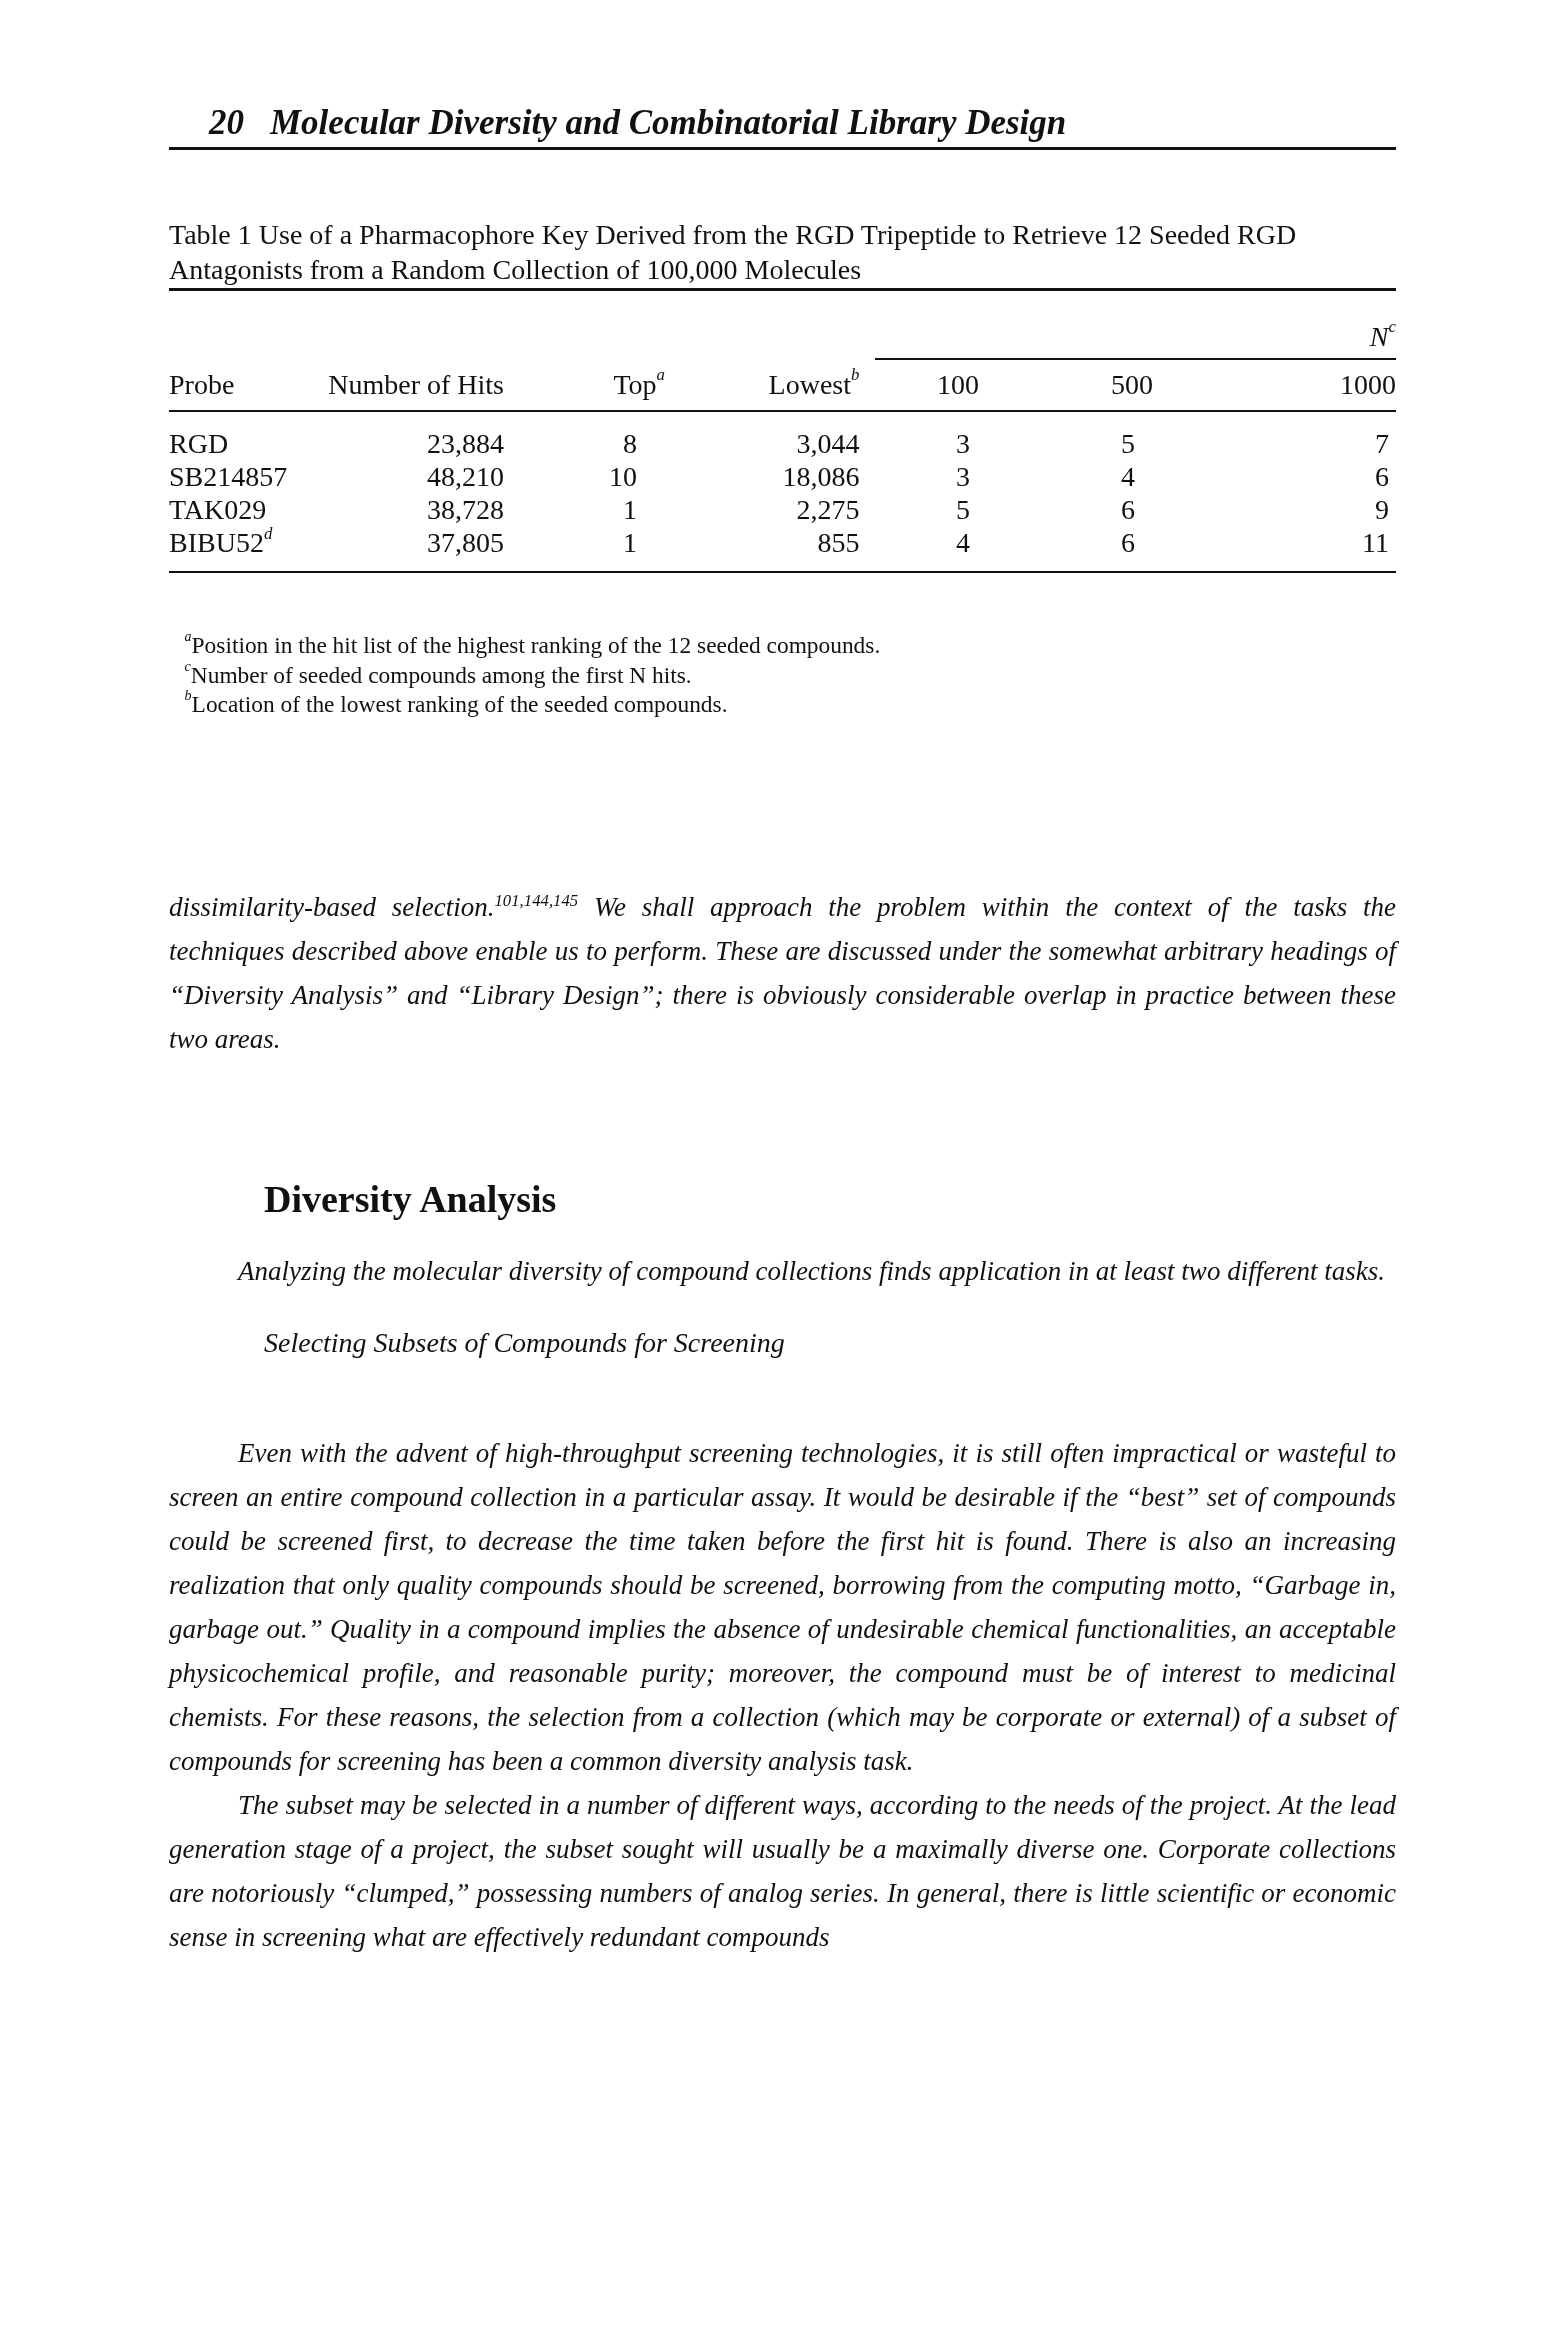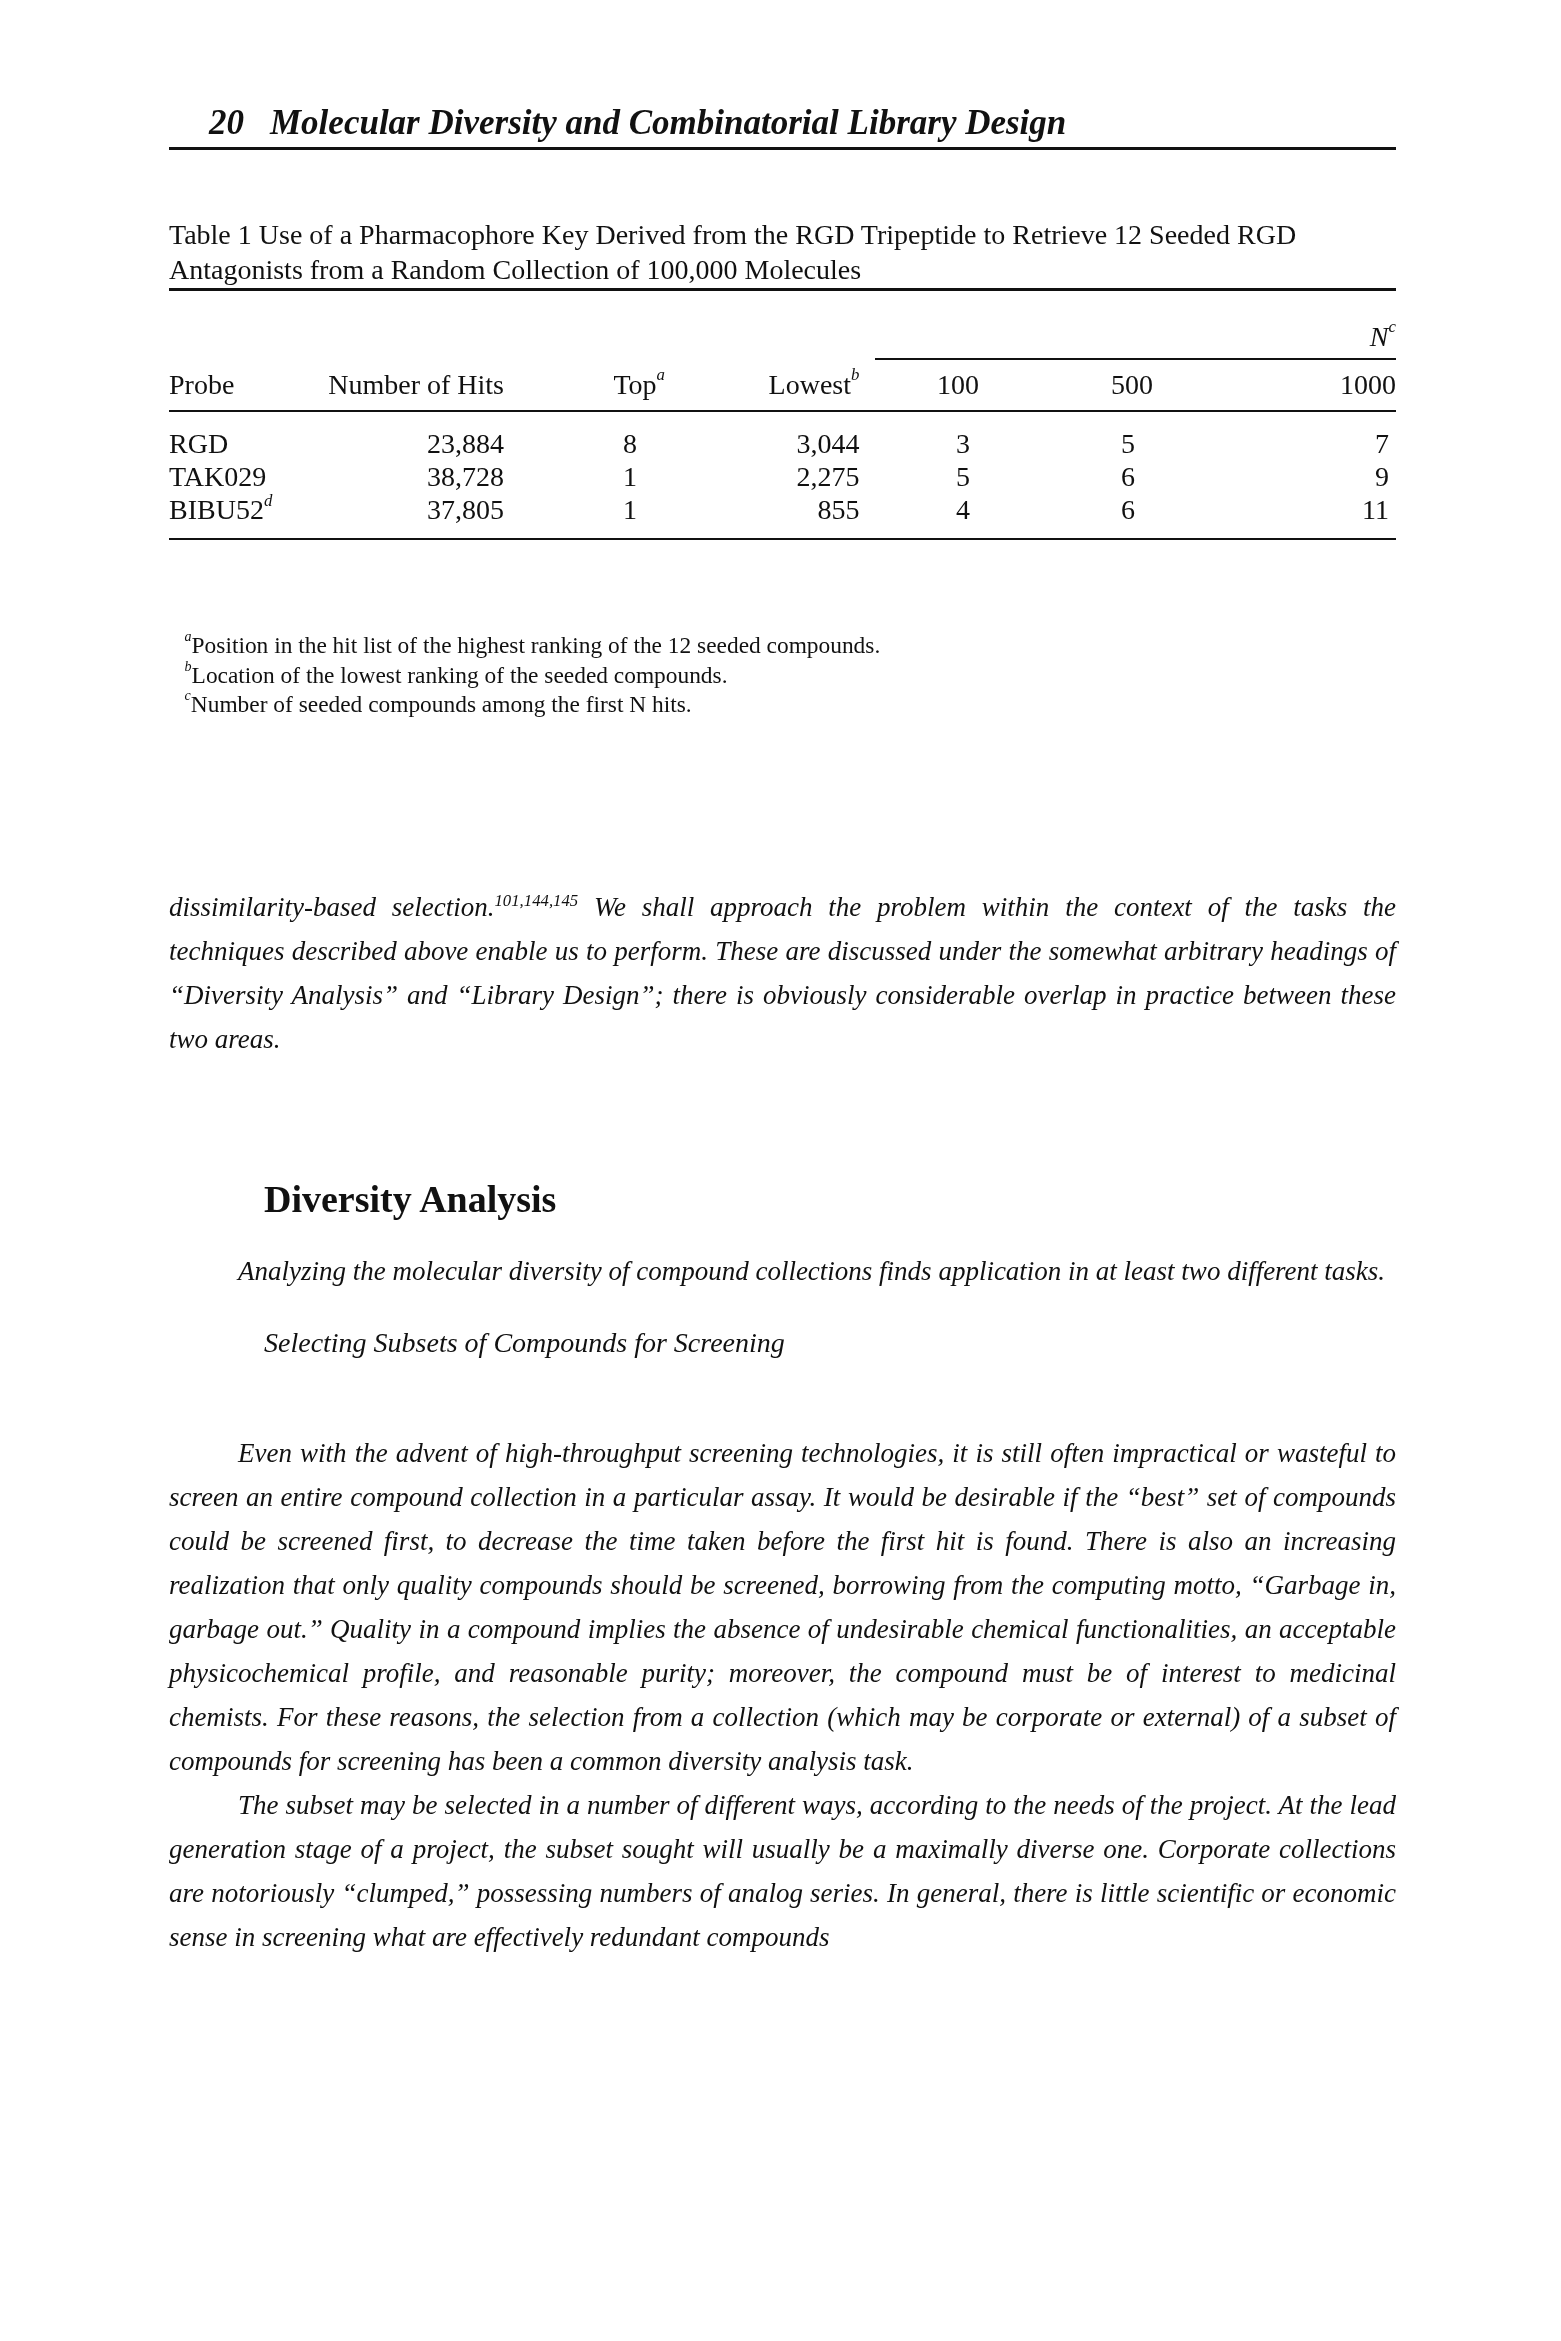--- a/index.html
+++ b/index.html
@@ -95,20 +95,29 @@
           <tr>
             <td class="left"><span>RGD</span></td>
             <td style="padding-right:33px"><span>23,884</span></td>
             <td style="padding-right:52px"><span>8</span></td>
             <td style="padding-right:15.6px"><span>3,044</span></td>
             <td style="padding-right:61px"><span>3</span></td>
             <td style="padding-right:61px"><span>5</span></td>
             <td style="padding-right:7px"><span>7</span></td>
           </tr>
           <tr>
+            <td class="left"><span>SB214857</span></td>
+            <td style="padding-right:33px"><span>48,210</span></td>
+            <td style="padding-right:52px"><span>10</span></td>
+            <td style="padding-right:15.6px"><span>18,086</span></td>
+            <td style="padding-right:61px"><span>3</span></td>
+            <td style="padding-right:61px"><span>4</span></td>
+            <td style="padding-right:7px"><span>6</span></td>
+          </tr>
+          <tr>
             <td class="left"><span>TAK029</span></td>
             <td style="padding-right:33px"><span>38,728</span></td>
             <td style="padding-right:52px"><span>1</span></td>
             <td style="padding-right:15.6px"><span>2,275</span></td>
             <td style="padding-right:61px"><span>5</span></td>
             <td style="padding-right:61px"><span>6</span></td>
             <td style="padding-right:7px"><span>9</span></td>
           </tr>
           <tr>
             <td class="left"><span>BIBU52</span><sup>d</sup></td>
@@ -123,22 +132,22 @@
       <tbody>
           <tr class="bottom-rule">
             <td colspan="7"></td>
           </tr>
     </tbody>
       </table>
   </div>
 
   <div class="footnotes">
     <p><sup>a</sup><span>Position in the hit list of the highest ranking of the 12 seeded compounds.</span></p>
+    <p><sup>c</sup><span>Number of seeded compounds among the first N hits.</span></p>
     <p><sup>b</sup><span>Location of the lowest ranking of the seeded compounds.</span></p>
-    <p><sup>c</sup><span>Number of seeded compounds among the first N hits.</span></p>
   </div>
 
   <div class="body-text p1">
     <p><span>dissimilarity-based selection.</span><span class="cite">101,144,145</span><span> We shall approach the problem within the context of the tasks the techniques described above enable us to perform. These are discussed under the somewhat arbitrary headings of “Diversity Analysis” and “Library Design”; there is obviously considerable overlap in practice between these two areas.</span></p>
   </div>
 
   <div class="h-section">Diversity Analysis</div>
 
   <div class="body-text p2">
     <p class="indent">Analyzing the molecular diversity of compound collections finds application in at least two different tasks.</p>

